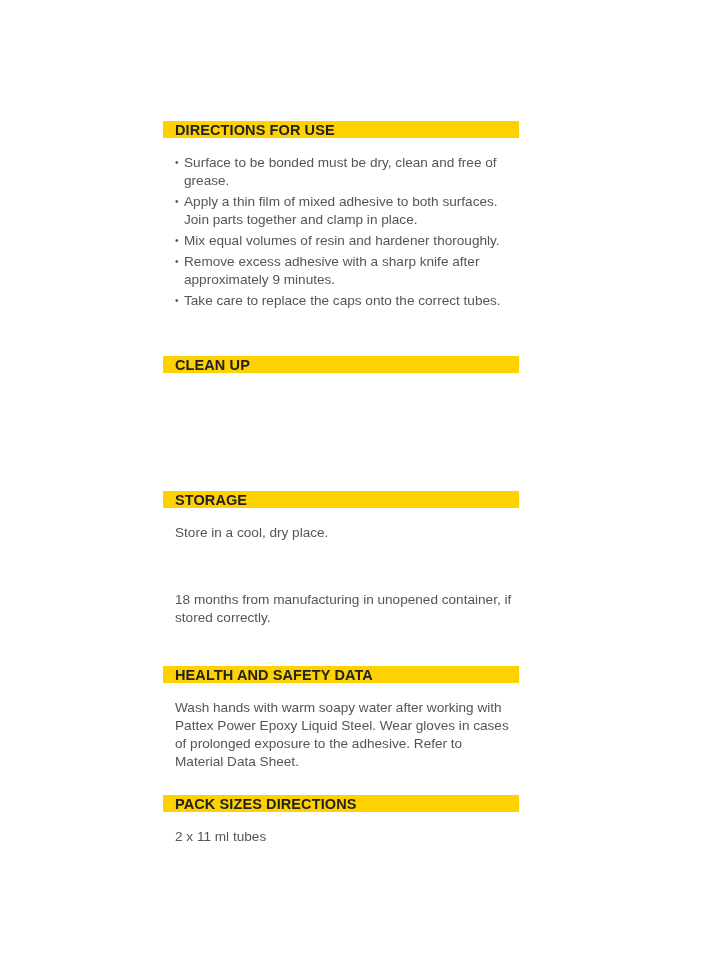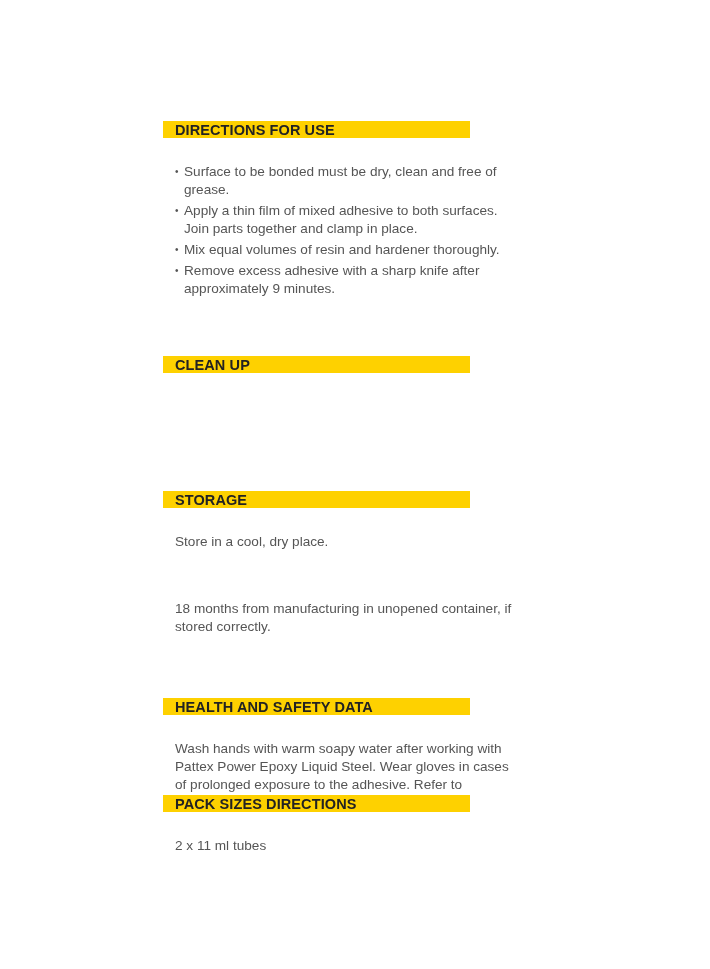--- a/index.html
+++ b/index.html
@@ -1,44 +1,45 @@
 <!DOCTYPE html>
 <html><head>
 <meta charset="utf-8">
 <style>
   html, body { margin: 0; padding: 0; background: #ffffff; }
   body { width: 710px; height: 969px; position: relative; overflow: hidden;
          font-family: "Liberation Sans", "DejaVu Sans", sans-serif; }
   .page { position: absolute; left: 163px; top: 0; width: 351px; }
   .section { position: absolute; left: 0; width: 351px; }
-  .bar { background: #fed100; height: 17px; width: 307px; box-sizing: border-box;
+  .bar { background: #fed100; height: 17px; width: 356px; box-sizing: border-box;
          padding-left: 12px; }
   .bar span { font-weight: bold; font-size: 14.5px; line-height: 17px; color: #222222;
               letter-spacing: 0.1px; }
-  .body { padding-left: 12px; padding-top: 25px; color: #555555; font-size: 13.6px; line-height: 18px; }
+  .body { padding-left: 12px; padding-top: 16px; color: #555555; font-size: 13.6px; line-height: 18px; }
   .body p { margin: 0; }
   ul { list-style: none; margin: 0; padding: 0; }
   li { position: relative; padding-left: 9px; margin-bottom: 3px; }
   li::before { content: "\2022"; position: absolute; left: 0; top: 0; font-size: 10px; }
 </style>
 </head>
 <body>
 
 <div class="page">
 
   <div class="section" style="top:121px">
     <div class="bar">
       <span>DIRECTIONS FOR USE</span>
     </div>
     <div class="body">
       <ul>
         <li>Surface to be bonded must be dry, clean and free of grease.</li>
         <li>Apply a thin film of mixed adhesive to both surfaces. Join parts together and clamp in place.</li>
         <li>Mix equal volumes of resin and hardener thoroughly.</li>
         <li>Remove excess adhesive with a sharp knife after approximately 9 minutes.</li>
+        <li>Take care to replace the caps onto the correct tubes.</li>
       </ul>
     </div>
   </div>
 
   <div class="section" style="top:356px">
     <div class="bar">
       <span>CLEAN UP</span>
     </div>
   </div>
 
@@ -50,21 +51,21 @@
       <p>Store in a cool, dry place.</p>
     </div>
   </div>
 
   <div class="section" style="top:575px">
     <div class="body">
       <p>18 months from manufacturing in unopened container, if stored correctly.</p>
     </div>
   </div>
 
-  <div class="section" style="top:698px">
+  <div class="section" style="top:666px">
     <div class="bar">
       <span>HEALTH AND SAFETY DATA</span>
     </div>
     <div class="body">
       <p>Wash hands with warm soapy water after working with Pattex Power Epoxy Liquid Steel. Wear gloves in cases of prolonged exposure to the adhesive. Refer to Material Data Sheet.</p>
     </div>
   </div>
 
   <div class="section" style="top:795px">
     <div class="bar">

